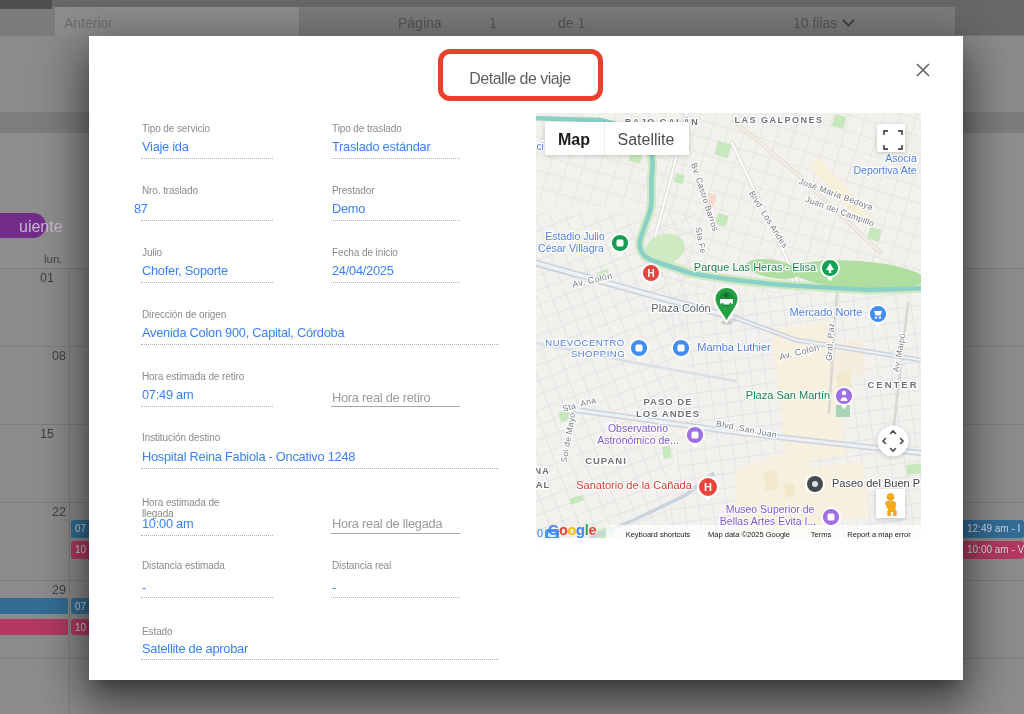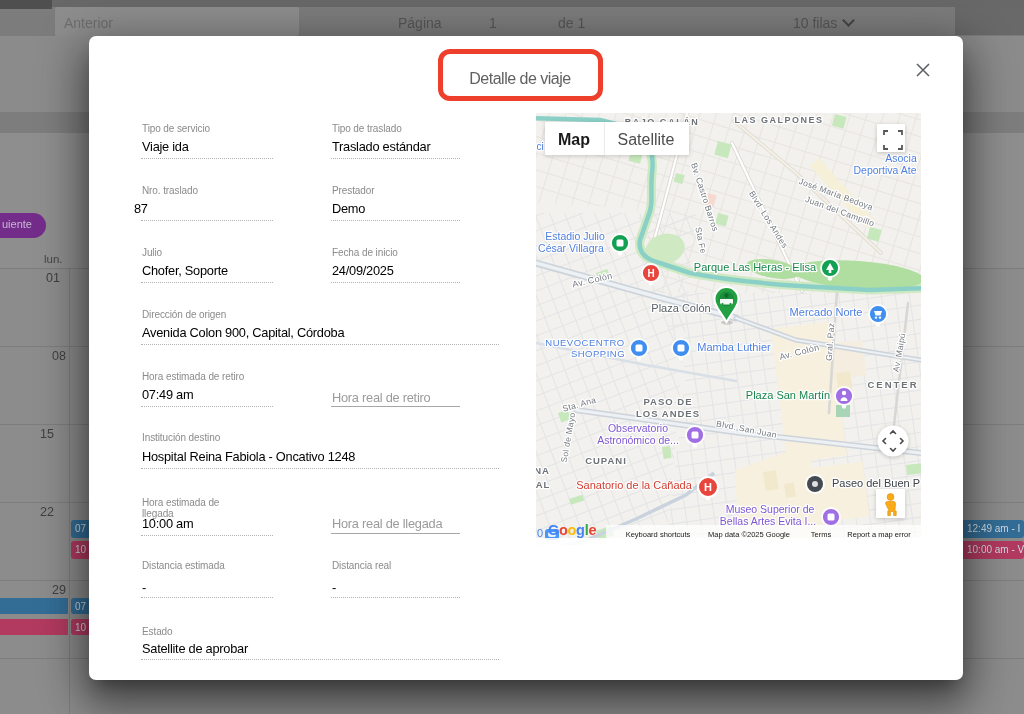--- a/index.html
+++ b/index.html
@@ -1,21 +1,21 @@
 <!DOCTYPE html>
 <html><head><meta charset="utf-8">
 <style>
 html,body{margin:0;padding:0}
 body{width:1024px;height:714px;overflow:hidden;background:#8c8c8c;font-family:"Liberation Sans",sans-serif;position:relative}
 .bgtxt{position:absolute;font-size:14px;color:#565656}
 .bartxt{position:absolute;font-size:10px;color:#cfd9e2;white-space:nowrap}
-#modal{position:absolute;left:89px;top:36px;width:874px;height:644px;background:#ffffff;border-radius:7px;
+#modal{position:absolute;left:89px;top:36px;width:874px;height:644px;background:#ffffff;border-radius:0;
  box-shadow:0 11px 15px -7px rgba(0,0,0,.3),0 24px 38px 3px rgba(0,0,0,.32),0 9px 46px 8px rgba(0,0,0,.28)}
 .flabel{position:absolute;font-size:10px;letter-spacing:-0.1px;color:#8b8b8b;line-height:10.5px}
-.fvalue{position:absolute;font-size:12.8px;letter-spacing:-0.25px;color:#000000;line-height:13px}
+.fvalue{position:absolute;font-size:12.8px;letter-spacing:-0.25px;color:#3b82f6;line-height:13px}
 .fvalue.ph{color:#9b9b9b}
 #title{position:absolute;left:331px;top:34px;width:200px;text-align:center;font-size:16px;letter-spacing:-0.5px;color:#616161;line-height:17px}
 #redbox{position:absolute;left:349px;top:13px;width:155px;height:42px;border:5px solid #ee3f2c;border-radius:12px}
 #closex{position:absolute;left:824px;top:24px;width:20px;height:20px}
 </style></head>
 <body>
 <div style="position:absolute;left:0;top:0;width:1024px;height:36px;background:#7c7c7c"></div>
 <div style="position:absolute;left:0;top:0;width:1024px;height:7px;background:#686868"></div>
 <div style="position:absolute;left:0;top:0;width:52px;height:9px;background:#4f4f4f"></div>
 <div style="position:absolute;left:55px;top:7px;width:244px;height:29px;background:#8d8d8d;border-radius:2px"></div>
@@ -23,33 +23,33 @@
 <div class="bgtxt" style="left:398px;top:15px">Página</div>
 <div class="bgtxt" style="left:489px;top:15px">1</div>
 <div class="bgtxt" style="left:558px;top:15px">de 1</div>
 <div class="bgtxt" style="left:793px;top:15px">10 filas</div>
 <div style="position:absolute;left:844px;top:16px;width:7px;height:7px;border-right:2px solid #454545;border-bottom:2px solid #454545;transform:rotate(45deg)"></div>
 <div style="position:absolute;left:955px;top:7px;width:69px;height:28px;background:#696969"></div>
 <div style="position:absolute;left:0;top:36px;width:1024px;height:76px;background:#8b8b8b"></div>
 <div style="position:absolute;left:0;top:112px;width:1024px;height:21px;background:#7d7d7d"></div>
 <div style="position:absolute;left:0;top:133px;width:1024px;height:135px;background:#8e8e8e"></div>
 <div style="position:absolute;left:-22px;top:213px;width:68px;height:25px;background:#732c8a;border-radius:13px"></div>
-<div style="position:absolute;left:2px;top:218px;font-size:11px;color:#c9b8d1">uiente</div>
+<div style="position:absolute;left:19px;top:218px;font-size:16px;color:#c9b8d1">uiente</div>
 <div style="position:absolute;left:44px;top:253px;font-size:11.5px;color:#454545">lun.</div>
 <div style="position:absolute;left:0;top:268px;width:1024px;height:1px;background:#7d7d7d"></div>
 <div style="position:absolute;left:0;top:346px;width:1024px;height:1px;background:#7d7d7d"></div>
 <div style="position:absolute;left:0;top:424px;width:1024px;height:1px;background:#7d7d7d"></div>
 <div style="position:absolute;left:0;top:502px;width:1024px;height:1px;background:#7d7d7d"></div>
 <div style="position:absolute;left:0;top:580px;width:1024px;height:1px;background:#7d7d7d"></div>
 <div style="position:absolute;left:0;top:658px;width:1024px;height:1px;background:#7d7d7d"></div>
 <div style="position:absolute;left:69px;top:268px;width:1px;height:446px;background:#7d7d7d"></div>
-<div style="position:absolute;left:40px;top:271px;width:26px;text-align:center;font-size:12.5px;color:#3f3f3f">01</div>
+<div style="position:absolute;left:40px;top:271px;width:26px;text-align:left;font-size:12.5px;color:#3f3f3f">01</div>
 <div style="position:absolute;left:40px;top:349px;width:26px;text-align:right;font-size:12.5px;color:#3f3f3f">08</div>
 <div style="position:absolute;left:40px;top:427px;width:26px;text-align:left;font-size:12.5px;color:#3f3f3f">15</div>
-<div style="position:absolute;left:40px;top:505px;width:26px;text-align:left;font-size:12.5px;color:#3f3f3f">22</div>
+<div style="position:absolute;left:40px;top:505px;width:26px;text-align:right;font-size:12.5px;color:#3f3f3f">22</div>
 <div style="position:absolute;left:40px;top:583px;width:26px;text-align:right;font-size:12.5px;color:#3f3f3f">29</div>
 <div style="position:absolute;left:71px;top:520px;width:953px;height:18px;background:#336d96;border-radius:3px"></div>
 <div class="bartxt" style="left:75px;top:523px">07</div>
 <div class="bartxt" style="left:967px;top:523px">12:49 am - I</div>
 <div style="position:absolute;left:71px;top:541px;width:953px;height:18px;background:#b23a60;border-radius:3px"></div>
 <div class="bartxt" style="left:75px;top:544px">10</div>
 <div class="bartxt" style="left:967px;top:544px">10:00 am - V</div>
 <div style="position:absolute;left:0;top:598px;width:68px;height:16px;background:#336d96"></div>
 <div style="position:absolute;left:71px;top:598px;width:880px;height:16px;background:#336d96;border-radius:3px"></div>
 <div class="bartxt" style="left:75px;top:601px">07</div>
@@ -71,21 +71,21 @@
     <div class="flabel" style="left:53px;top:150px">Nro. traslado</div>
     <div class="fvalue" style="left:45px;top:166px">87</div>
     <div style="position:absolute;left:52px;top:184px;width:132px;border-bottom:1px dotted #b3b3b3"></div>
     <div class="flabel" style="left:243px;top:150px">Prestador</div>
     <div class="fvalue" style="left:243px;top:166px">Demo</div>
     <div style="position:absolute;left:242px;top:184px;width:129px;border-bottom:1px dotted #b3b3b3"></div>
     <div class="flabel" style="left:53px;top:212px">Julio</div>
     <div class="fvalue" style="left:53px;top:228px">Chofer, Soporte</div>
     <div style="position:absolute;left:52px;top:246px;width:132px;border-bottom:1px dotted #b3b3b3"></div>
     <div class="flabel" style="left:243px;top:212px">Fecha de inicio</div>
-    <div class="fvalue" style="left:243px;top:228px">24/09/2025</div>
+    <div class="fvalue" style="left:243px;top:228px">24/04/2025</div>
     <div style="position:absolute;left:242px;top:246px;width:129px;border-bottom:1px dotted #b3b3b3"></div>
     <div class="flabel" style="left:53px;top:274px">Dirección de origen</div>
     <div class="fvalue" style="left:53px;top:290px">Avenida Colon 900, Capital, Córdoba</div>
     <div style="position:absolute;left:52px;top:308px;width:358px;border-bottom:1px dotted #b3b3b3"></div>
     <div class="flabel" style="left:53px;top:336px">Hora estimada de retiro</div>
     <div class="fvalue" style="left:53px;top:352px">07:49 am</div>
     <div style="position:absolute;left:52px;top:370px;width:132px;border-bottom:1px dotted #b3b3b3"></div>
     <div class="fvalue ph" style="left:243px;top:355px">Hora real de retiro</div>
     <div style="position:absolute;left:242px;top:370px;width:129px;border-bottom:1px solid #a6a6a6"></div>
     <div class="flabel" style="left:53px;top:397px">Institución destino</div>

